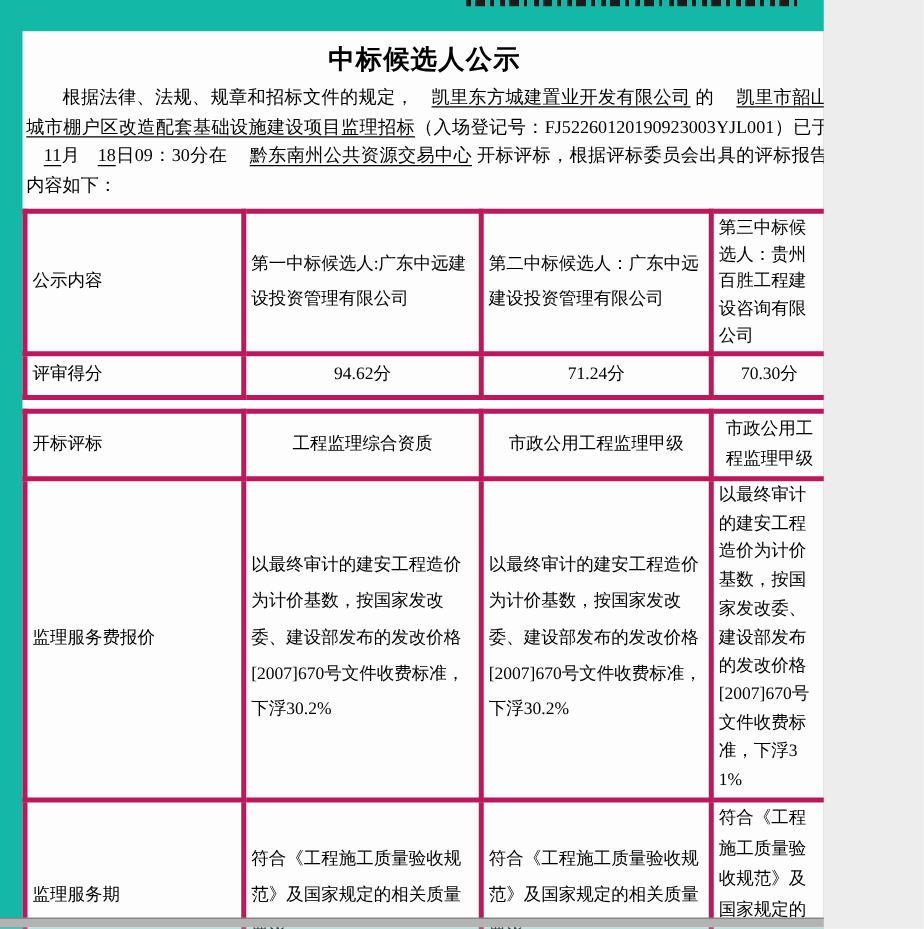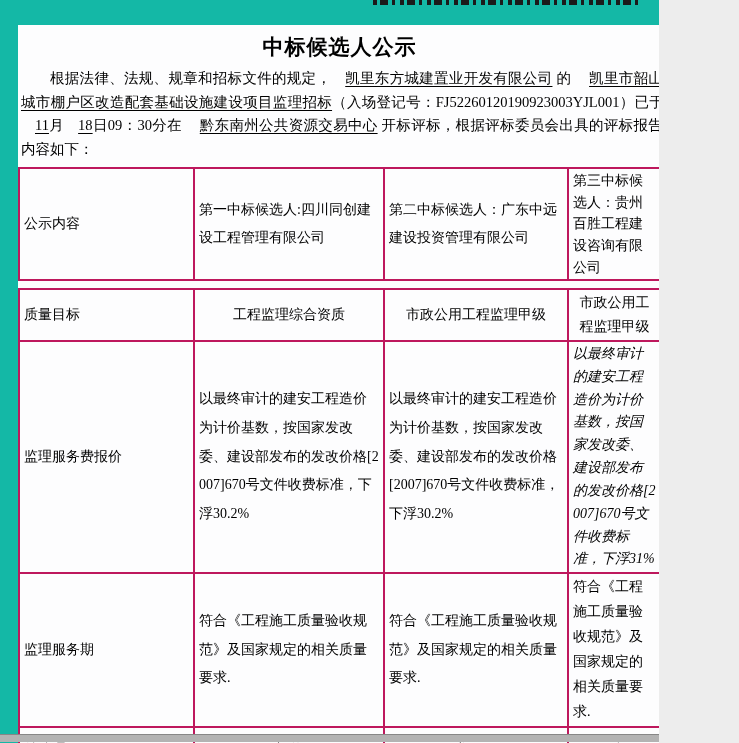--- a/index.html
+++ b/index.html
@@ -50,21 +50,21 @@
     padding-left:14px;
   }
   table{
     border-collapse:collapse;
     table-layout:fixed;
     margin-left:0;
   }
   .tblA{margin-top:6px;}
   .tblB{margin-top:7px;}
   td{
-    border:2px solid #be185d;
+    border:4px solid #be185d;
     font-size:14px;
     line-height:2.05;
     padding:1px 4px;
     vertical-align:middle;
     overflow:hidden;
     word-break:break-all;
   }
   col.c-label{width:175px;}
   col.c-v0{width:190px;}
   col.c-v1{width:184px;}
@@ -74,21 +74,21 @@
   td.align-left{text-align:left;}
   tr.r0{height:95px;}
   tr.r1{height:24px;}
   tr.r2{height:51px;}
   tr.r3{height:193px;}
   tr.r4{height:51px;}
   tr.r5{height:98px;}
   tr.r6{height:47px;}
   tr.r0 td.col2{line-height:1.55;}
   tr.r2 td.col2{line-height:1.7;}
-  tr.r3 td.col2{line-height:1.63;font-style:italic;}
+  tr.r3 td.col2{line-height:1.63;}
   tr.r5 td.col2{line-height:1.78;}
   
   .v-scrollbar{
     position:absolute;left:660px;top:296px;
     width:5px;height:447px;
     background:#9b9b9b;
   }
   .h-scrollbar{
     position:absolute;left:0;top:734px;
     width:739px;height:8px;
@@ -111,37 +111,43 @@
     <table class="tblA">
       <colgroup>
         <col class="c-label">
           <col class="c-v0">
           <col class="c-v1">
           <col class="c-v2">
       </colgroup>
       <tbody id="tbodyA">
           <tr class="r0">
             <td class="label-cell">公示内容</td>
-            <td class="value-cell align-left col0">第一中标候选人:四川同创建设工程管理有限公司</td>
+            <td class="value-cell align-left col0">第一中标候选人:广东中远建设投资管理有限公司</td>
             <td class="value-cell align-left col1">第二中标候选人：广东中远建设投资管理有限公司</td>
             <td class="value-cell align-left col2">第三中标候选人：贵州百胜工程建设咨询有限公司</td>
+          </tr>
+          <tr class="r1">
+            <td class="label-cell">评审得分</td>
+            <td class="value-cell align-center col0">94.62分</td>
+            <td class="value-cell align-center col1">71.24分</td>
+            <td class="value-cell align-center col2">70.30分</td>
           </tr>
         </tbody>
     </table>
 
     <table class="tblB">
       <colgroup>
         <col class="c-label">
           <col class="c-v0">
           <col class="c-v1">
           <col class="c-v2">
       </colgroup>
       <tbody id="tbodyB">
           <tr class="r2">
-            <td class="label-cell">质量目标</td>
+            <td class="label-cell">开标评标</td>
             <td class="value-cell align-center col0">工程监理综合资质</td>
             <td class="value-cell align-center col1">市政公用工程监理甲级</td>
             <td class="value-cell align-center col2">市政公用工程监理甲级</td>
           </tr>
           <tr class="r3">
             <td class="label-cell">监理服务费报价</td>
             <td class="value-cell align-left col0">以最终审计的建安工程造价为计价基数，按国家发改委、建设部发布的发改价格[2007]670号文件收费标准，下浮30.2%</td>
             <td class="value-cell align-left col1">以最终审计的建安工程造价为计价基数，按国家发改委、建设部发布的发改价格[2007]670号文件收费标准，下浮30.2%</td>
             <td class="value-cell align-left col2">以最终审计的建安工程造价为计价基数，按国家发改委、建设部发布的发改价格[2007]670号文件收费标准，下浮31%</td>
           </tr>

